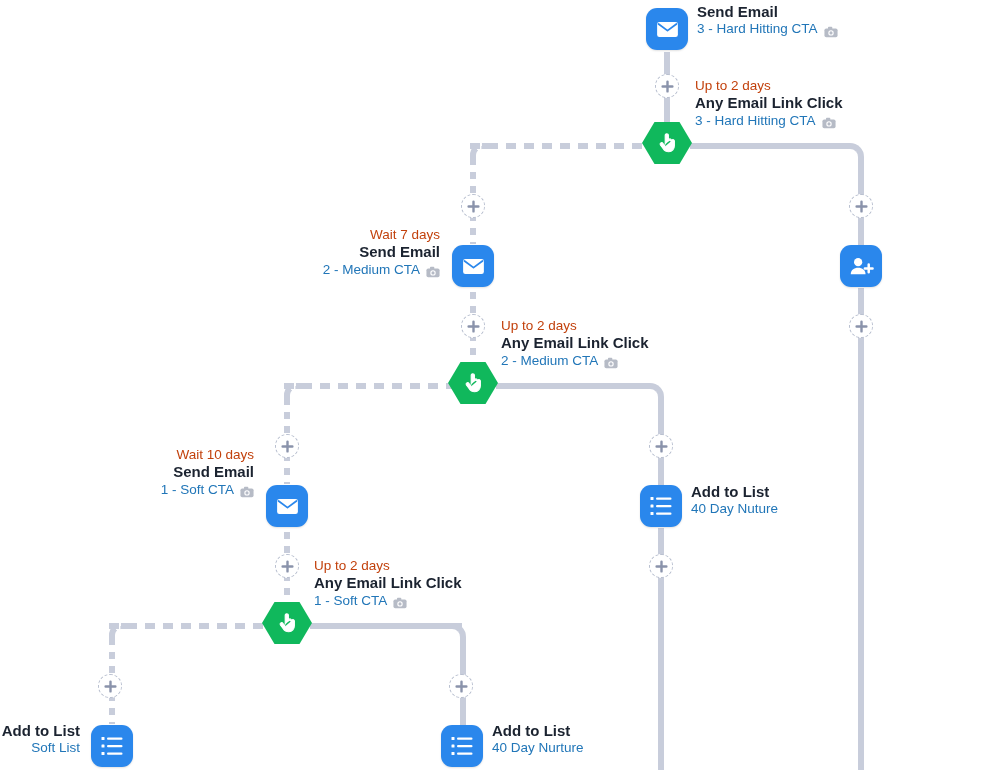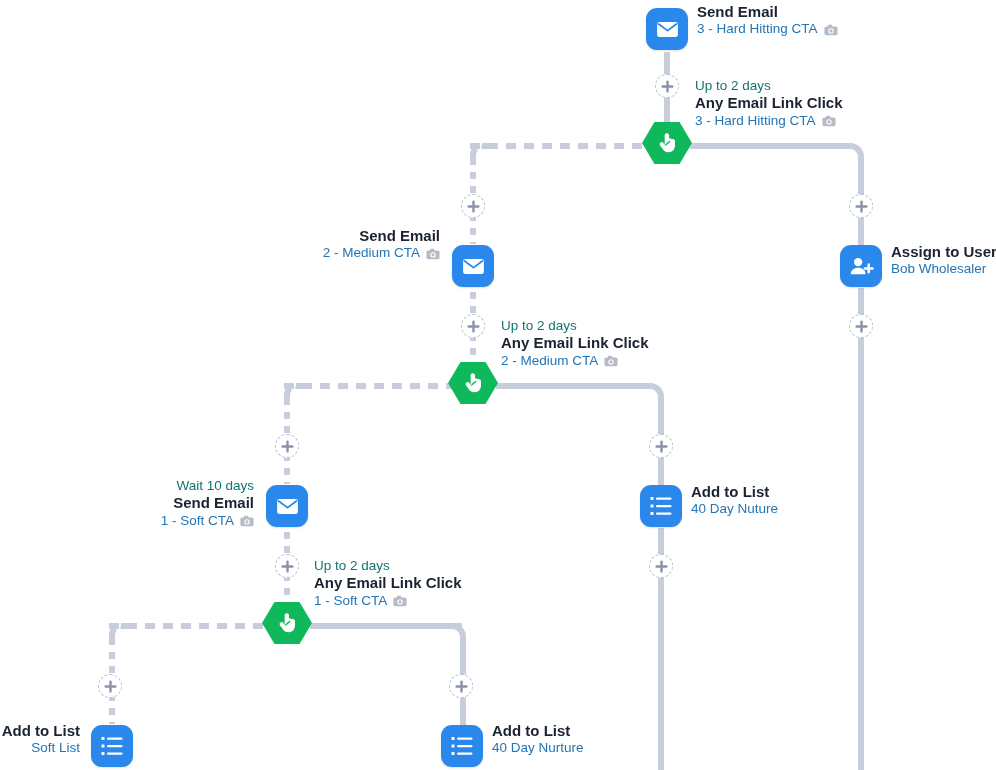--- a/index.html
+++ b/index.html
@@ -92,34 +92,34 @@
     background: #10b85c;
     clip-path: polygon(25% 2%, 75% 2%, 100% 50%, 75% 98%, 25% 98%, 0% 50%);
   }
   .icon-hex svg { position: relative; z-index: 2; }
 
   
   .lbl { position: absolute; z-index: 9; white-space: nowrap; line-height: 1.22; }
   .lbl.right-al { text-align: right; }
   .lbl-wait {
     font-size: 13.5px;
-    color: #0f766e;
+    color: #c2410c;
     font-weight: 400;
   }
   .lbl-title {
     font-size: 15px;
     color: #1b2330;
     font-weight: bold;
   }
   .lbl-sub {
     font-size: 13.5px;
     color: #2176b8;
     font-weight: 400;
     display: flex;
-    align-items: center;
+    align-items: flex-end;
     gap: 6px;
   }
   .lbl.right-al .lbl-sub { justify-content: flex-end; }
   .cam { display: inline-flex; flex: 0 0 auto; }
 </style>
 </head>
 <body>
 
 <div id="canvas">
 
@@ -261,36 +261,31 @@
 
   <div class="node" style="left:840px; top:245px;">
     <div class="icon-sq">
       <svg width="25" height="20" viewBox="0 0 26 20">
         <circle cx="9.5" cy="6" r="4.3" fill="#fff"></circle>
         <path d="M1.8 18.5c0-4.2 3.4-6.6 7.7-6.6s7.7 2.4 7.7 6.6z" fill="#fff"></path>
         <path d="M20.5 8.5v8M16.5 12.5h8" stroke="#fff" stroke-width="2.6" stroke-linecap="round"></path>
       </svg>
     </div>
   </div>
-  <div class="lbl" style="left:891px; top:243px;">
-    <div class="lbl-title">Assign to User</div>
-    <div class="lbl-sub">
-      <span>Bob Wholesaler</span>
-    </div>
-  </div>
 
   <div class="node" style="left:452px; top:245px;">
     <div class="icon-sq">
       <svg width="23" height="17" viewBox="0 0 24 18">
         <rect x="1" y="1" width="22" height="16" rx="2.5" fill="#fff"></rect>
         <path d="M2.5 3.2 L12 10.2 L21.5 3.2" stroke="#2a87ec" stroke-width="1.9" fill="none" stroke-linecap="round" stroke-linejoin="round"></path>
       </svg>
     </div>
   </div>
   <div class="lbl right-al" style="left:200px; top:227px; width:240px;">
+    <div class="lbl-wait">Wait 7 days</div>
     <div class="lbl-title">Send Email</div>
     <div class="lbl-sub">
       <span>2 - Medium CTA</span>
       <span class="cam">
         <svg width="14" height="12" viewBox="0 0 16 13">
             <rect x="0.5" y="2.5" width="15" height="10" rx="2" fill="#b6bbc6"></rect>
             <rect x="4.5" y="0.5" width="5" height="3" rx="1" fill="#b6bbc6"></rect>
             <circle cx="8" cy="7.5" r="3.1" fill="#fff"></circle>
             <circle cx="8" cy="7.5" r="1.8" fill="#b6bbc6"></circle>
           </svg>
@@ -342,21 +337,21 @@
   </div>
 
   <div class="node" style="left:266px; top:485px;">
     <div class="icon-sq">
       <svg width="23" height="17" viewBox="0 0 24 18">
         <rect x="1" y="1" width="22" height="16" rx="2.5" fill="#fff"></rect>
         <path d="M2.5 3.2 L12 10.2 L21.5 3.2" stroke="#2a87ec" stroke-width="1.9" fill="none" stroke-linecap="round" stroke-linejoin="round"></path>
       </svg>
     </div>
   </div>
-  <div class="lbl right-al" style="left:14px; top:478px; width:240px;">
+  <div class="lbl right-al" style="left:14px; top:447px; width:240px;">
     <div class="lbl-wait">Wait 10 days</div>
     <div class="lbl-title">Send Email</div>
     <div class="lbl-sub">
       <span>1 - Soft CTA</span>
       <span class="cam">
         <svg width="14" height="12" viewBox="0 0 16 13">
             <rect x="0.5" y="2.5" width="15" height="10" rx="2" fill="#b6bbc6"></rect>
             <rect x="4.5" y="0.5" width="5" height="3" rx="1" fill="#b6bbc6"></rect>
             <circle cx="8" cy="7.5" r="3.1" fill="#fff"></circle>
             <circle cx="8" cy="7.5" r="1.8" fill="#b6bbc6"></circle>

